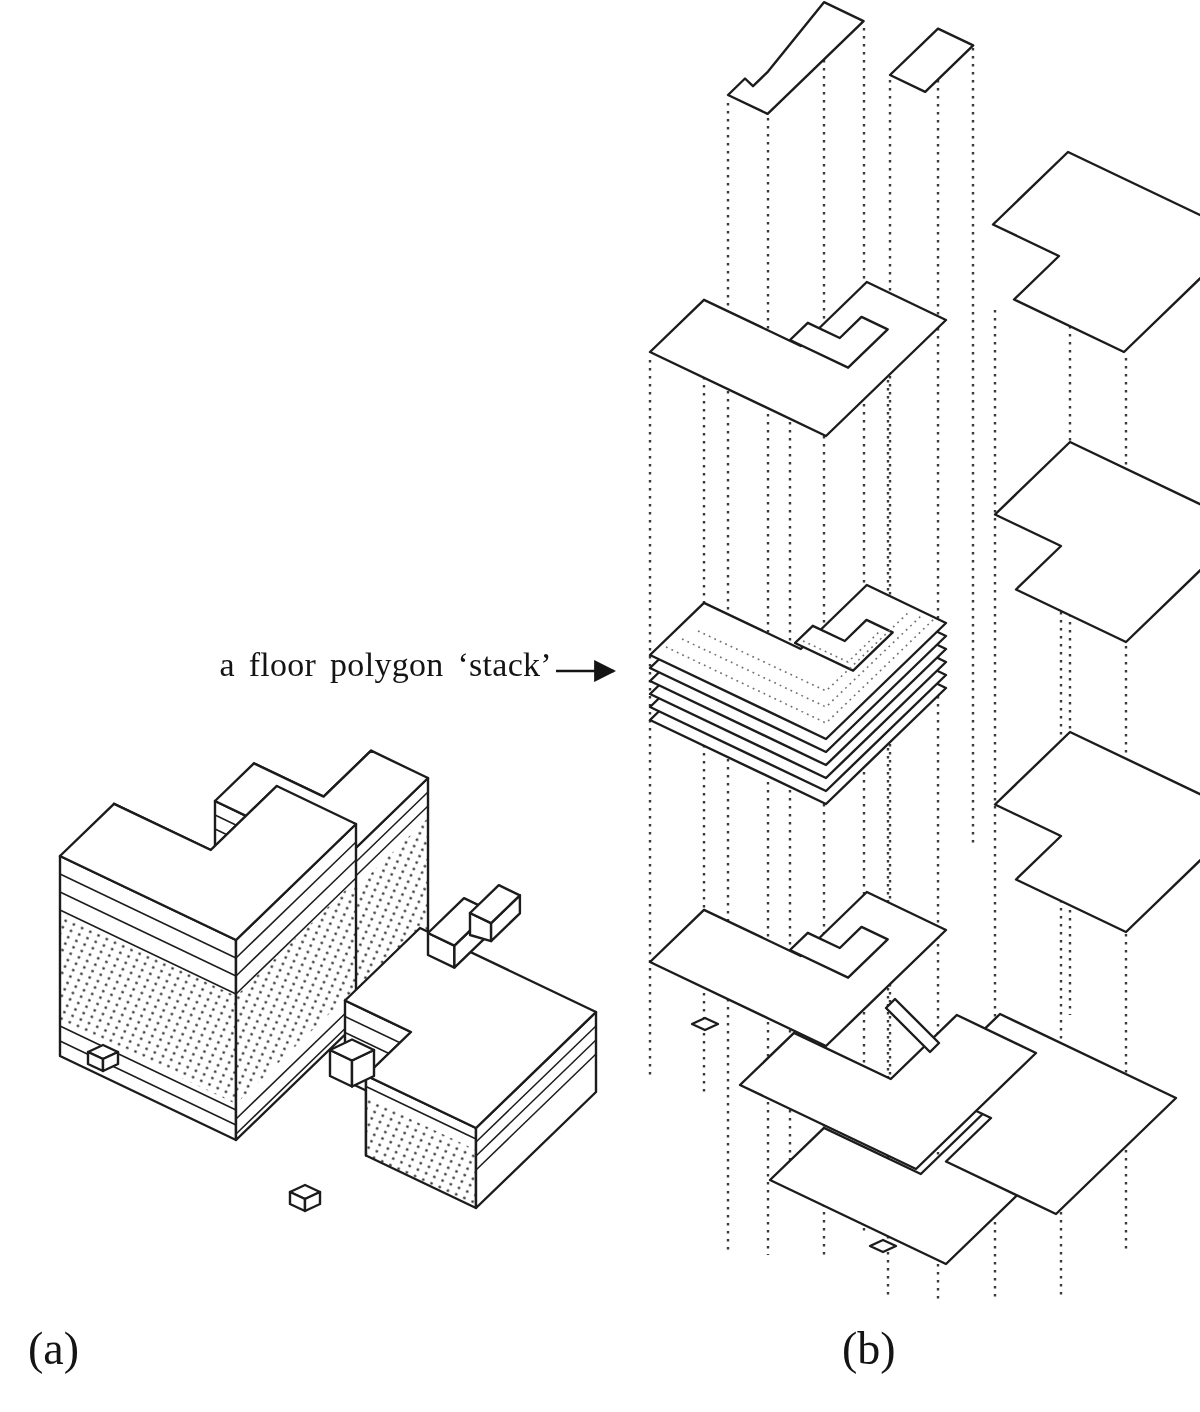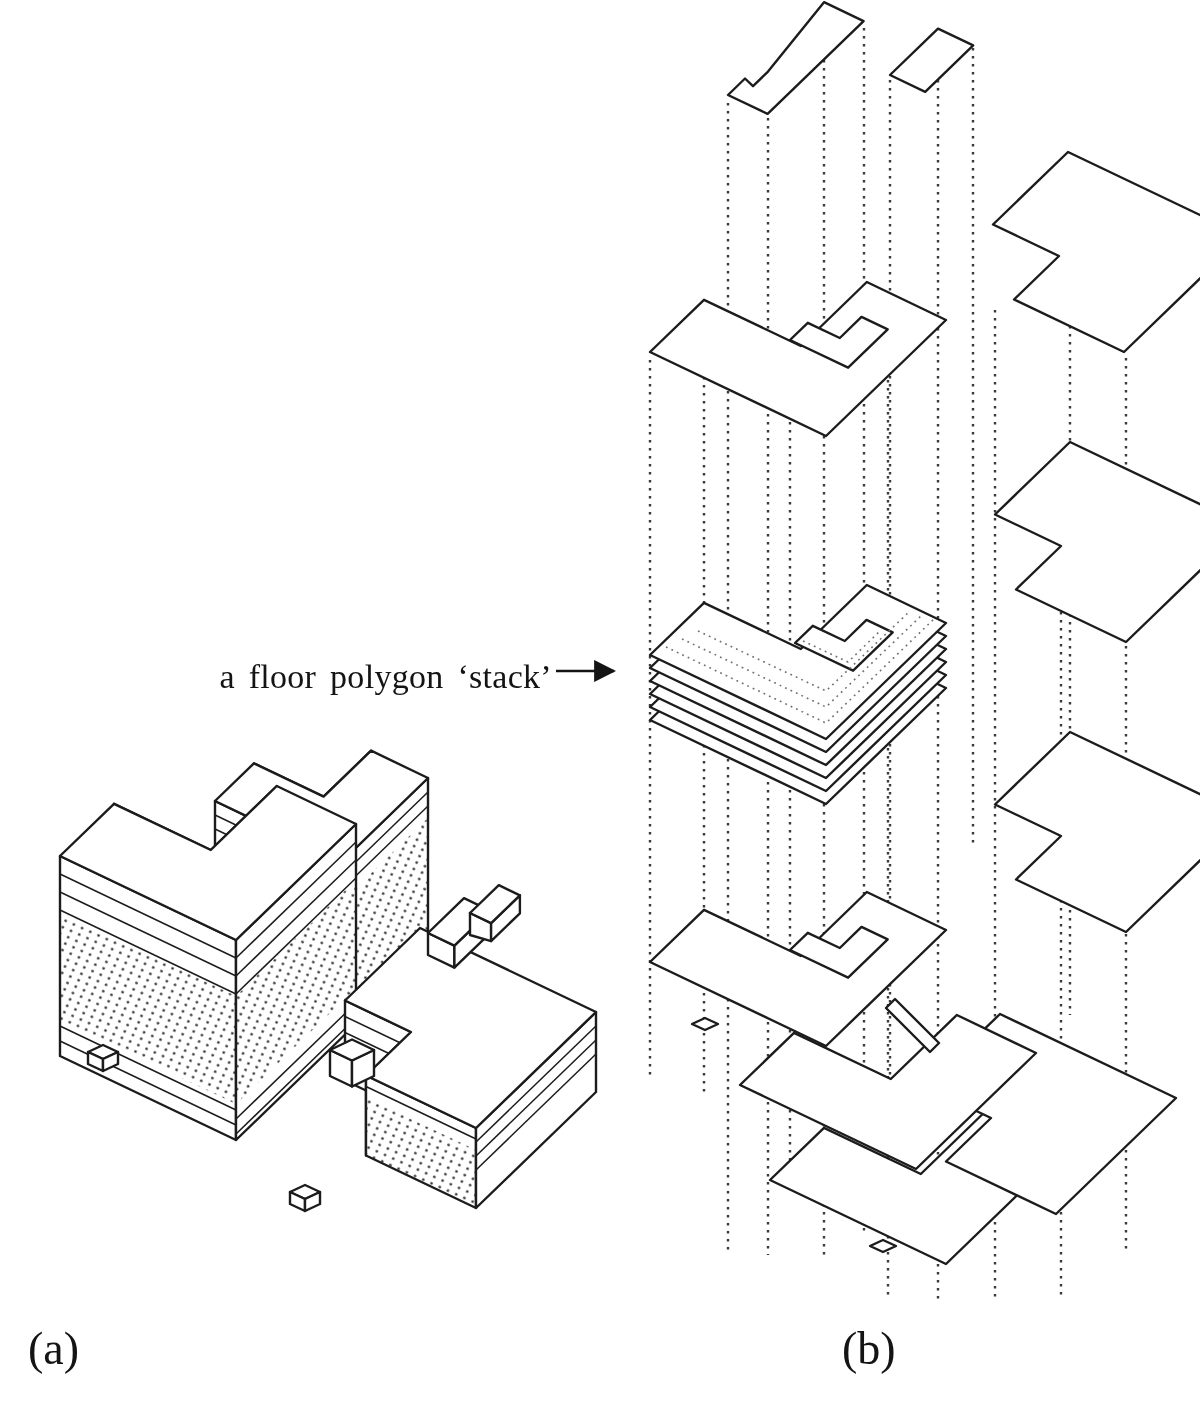--- a/index.html
+++ b/index.html
@@ -1,20 +1,20 @@
 <!DOCTYPE html>
 <html><head>
 <meta charset="utf-8">
 <style>
   html,body{margin:0;padding:0;background:#ffffff;}
   .canvas{position:relative;width:1200px;height:1412px;background:#ffffff;overflow:hidden;
           font-family:"Liberation Serif", serif;}
   .figure-svg{position:absolute;left:0;top:0;}
   .annotation{position:absolute;left:140px;top:646px;width:412px;text-align:right;
-              font-size:34px;color:#141414;word-spacing:5px;letter-spacing:.3px;white-space:nowrap;margin-top:12px;}
+              font-size:34px;color:#141414;word-spacing:5px;letter-spacing:.3px;white-space:nowrap;}
   .panel-label{position:absolute;font-size:46px;color:#141414;}
   .label-a{left:28px;top:1322px;}
   .label-b{left:842px;top:1322px;}
   .poly{fill:#ffffff;stroke:#1c1c1c;stroke-width:2.4;stroke-linejoin:round;}
   .ln{fill:none;stroke:#1c1c1c;stroke-width:2.4;stroke-linejoin:round;stroke-linecap:round;}
   .slab{fill:none;stroke:#1c1c1c;stroke-width:1.5;}
   .dot{fill:none;stroke:#3a3a3a;stroke-width:2.4;stroke-dasharray:2.6 5.4;}
   .hatchv{fill:none;stroke:#707070;stroke-width:1.6;stroke-dasharray:1.8 4.2;}
   .white{fill:#ffffff;stroke:none;}
   .pat{fill:url(#dotHatch);stroke:none;}

